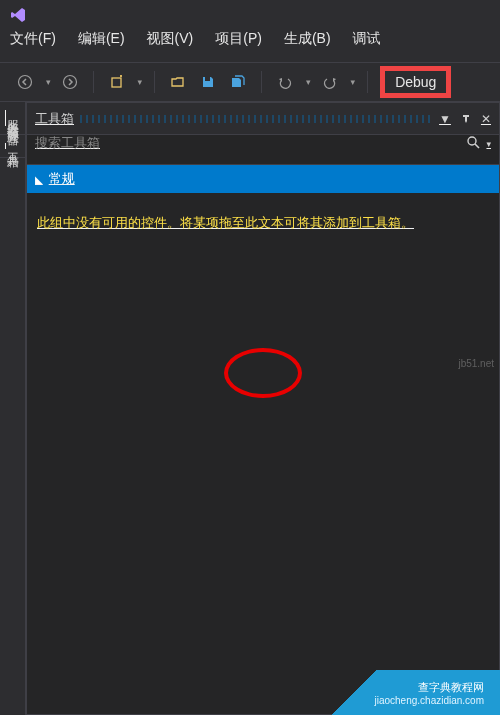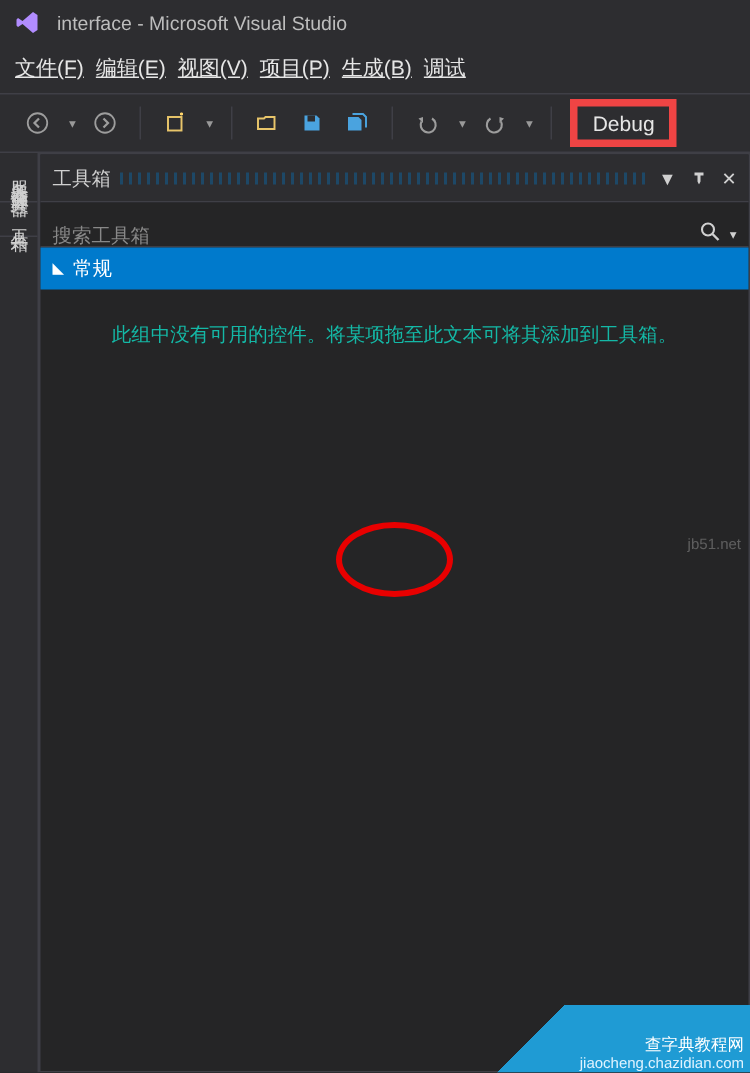--- a/index.html
+++ b/index.html
@@ -21,26 +21,24 @@
   font-size: 13px;
   color: #bdbdbd;
 }
 .vs-logo {
   width: 20px; height: 20px;
   display: flex; align-items: center; justify-content: center;
 }
 .menu-bar {
   height: 32px;
   display: flex;
-  align-items: center;
   padding: 0 10px;
-  gap: 8px;
+  gap: 22px;
   font-size: 14px;
   color: #e6e6e6;
-  text-decoration: underline;
 }
 .menu-item { cursor: pointer; }
 .toolbar {
   height: 40px;
   background: #2d2d30;
   border-top: 1px solid #3f3f46;
   border-bottom: 1px solid #3f3f46;
   display: flex;
   align-items: center;
   padding: 0 14px;
@@ -67,20 +65,21 @@
 .debug-btn {
   border: 5px solid #ef4444;
   padding: 3px 10px;
   font-size: 14px;
   color: #e6e6e6;
   cursor: pointer;
 }
 .content-area {
   display: flex;
   height: calc(100% - 102px);
+  text-decoration: underline;
 }
 .side-tabs {
   width: 26px;
   background: #2d2d30;
   display: flex;
   flex-direction: column;
   border-right: 1px solid #3f3f46;
 }
 .side-tab {
   writing-mode: vertical-rl;
@@ -117,21 +116,21 @@
   opacity: 0.35;
 }
 .panel-header-icons {
   display: flex; gap: 10px; margin-left: 8px;
   color: #d0d0d0; font-size: 12px;
 }
 .panel-header-icons span { cursor: pointer; }
 .search-row {
   height: 30px;
   display: flex;
-  align-items: flex-end;
+  align-items: flex-start;
   padding: 0 8px;
   border-bottom: 1px solid #3f3f46;
   background: #252526;
 }
 .search-input {
   flex: 1;
   background: transparent;
   border: none;
   color: #d0d0d0;
   font-size: 13px;
@@ -148,22 +147,21 @@
   align-items: center;
   gap: 6px;
 }
 .section-header .tri {
   font-size: 10px;
 }
 .panel-body {
   flex: 1;
   padding: 18px 10px;
   font-size: 13px;
-  color: #14b8a6;
-  text-align: center;
+  color: #fde047;
   line-height: 1.8;
   position: relative;
 }
 .red-ellipse {
   position: absolute;
   width: 78px; height: 50px;
   border: 4px solid #e80000;
   border-radius: 50%;
   left: 50%; top: 155px;
   transform: translateX(-50%);
@@ -176,37 +174,36 @@
   color: rgba(200,200,200,0.35);
 }
 .bottom-banner {
   position: absolute;
   right: 0; bottom: 0;
   width: 180px; height: 45px;
   background: linear-gradient(135deg, transparent 0 25%, #1f9bd4 25%);
   display: flex;
   flex-direction: column;
   align-items: flex-end;
-  justify-content: flex-end;
-  padding-right: 4px;
+  justify-content: center;
+  padding-right: 16px;
   color: #fff;
   font-size: 11px;
 }
 .bottom-banner .l2 { font-size: 10px; color: #dff3ff; }
 </style>
 </head>
 <body>
 
 <div class="title-bar">
   <span class="vs-logo">
     <svg width="18" height="18" viewBox="0 0 18 18">
         <path fill="#b18cff" d="M13 2 L16 4 L16 14 L13 16 L6 10 L3 12 L2 11 L2 7 L3 6 L6 8 Z M9 9 L13 6 L13 12 Z"></path>
       </svg>
   </span>
-  <span>interface - Microsoft Visual Studio</span>
 </div>
 
 <div class="menu-bar">
   <span class="menu-item">文件(F)</span>
   <span class="menu-item">编辑(E)</span>
   <span class="menu-item">视图(V)</span>
   <span class="menu-item">项目(P)</span>
   <span class="menu-item">生成(B)</span>
   <span class="menu-item">调试</span>
 </div>

